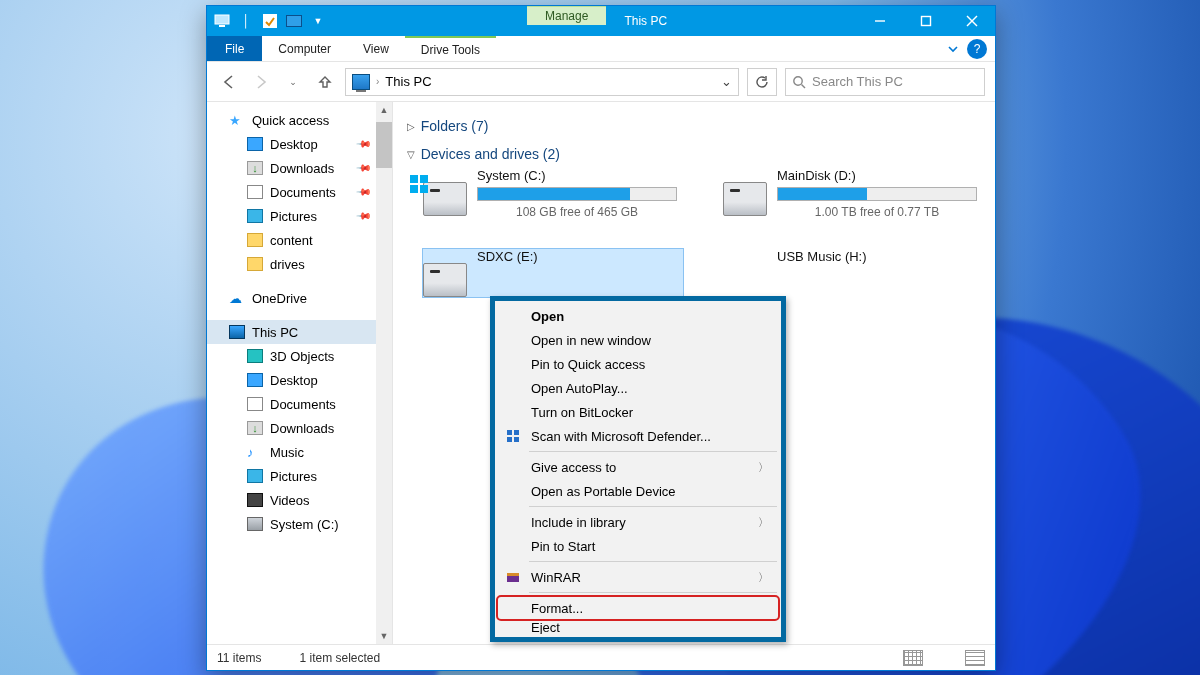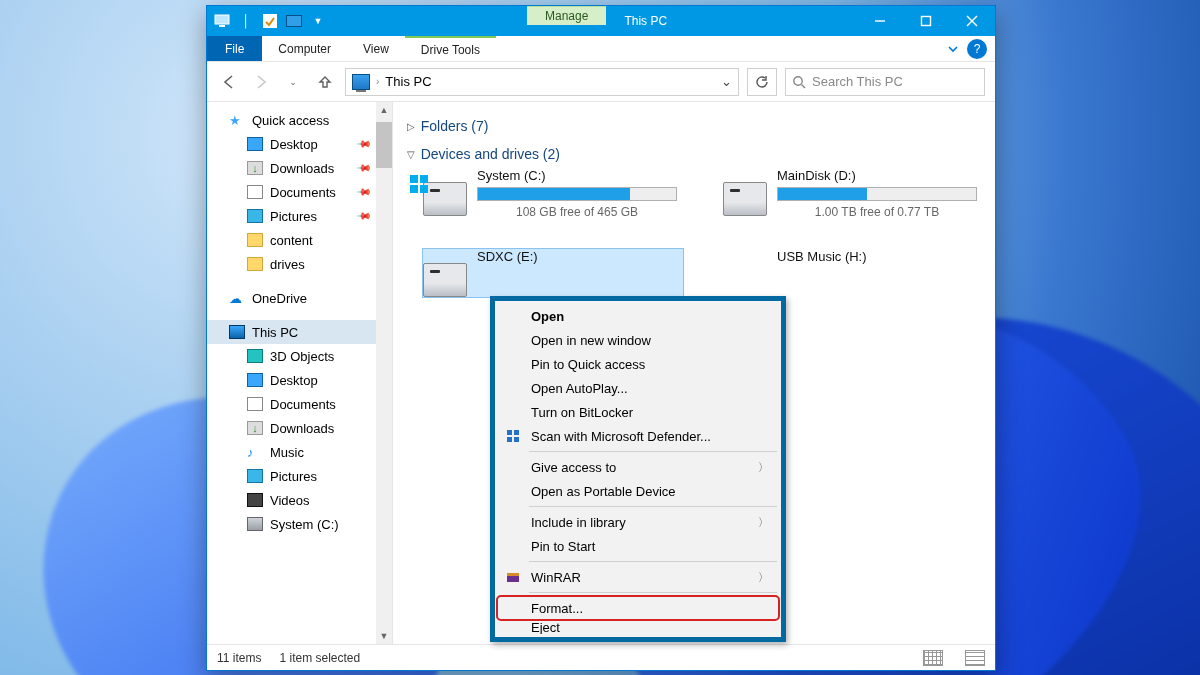--- a/index.html
+++ b/index.html
@@ -98,21 +98,21 @@
   
   .ctxmenu{position:absolute;left:490px;top:296px;width:296px;background:#f2f2f2;border:5px solid #0369a1;box-shadow:2px 3px 6px rgba(0,0,0,.3);font-size:13px;padding:3px 2px;z-index:50;}
   .ctx-row{height:24px;display:flex;align-items:center;padding-left:34px;position:relative;}
   .ctx-row.bold{font-weight:700;}
   .ctx-row .arrow{position:absolute;right:10px;color:#555;font-size:11px;}
   .ctx-row .rowicon{position:absolute;left:8px;width:16px;height:16px;display:flex;align-items:center;justify-content:center;}
   .ctx-sep{height:1px;background:#d0d0d0;margin:3px 2px 3px 32px;}
   .ctx-row.format{outline:2px solid #d62222;outline-offset:-1px;border-radius:4px;}
 
   
-  .statusbar{height:26px;border-top:1px solid #e5e5e5;display:flex;align-items:center;font-size:12px;padding:0 10px;gap:18px;color:#333;}
+  .statusbar{height:26px;border-top:1px solid #e5e5e5;display:flex;align-items:center;font-size:12px;padding:0 10px;gap:38px;color:#333;}
   .statusbar .spacer{flex:1;}
   .viewbtn{width:20px;height:16px;border:1px solid #979797;margin-left:4px;}
   .viewbtn.g{background:repeating-linear-gradient(90deg,#979797 0 1px,transparent 1px 4px),repeating-linear-gradient(0deg,#979797 0 1px,transparent 1px 4px);}
   .viewbtn.l{background:repeating-linear-gradient(0deg,#979797 0 1px,transparent 1px 4px);}
 
   svg{display:block;}
 </style>
 </head>
 <body>
 

